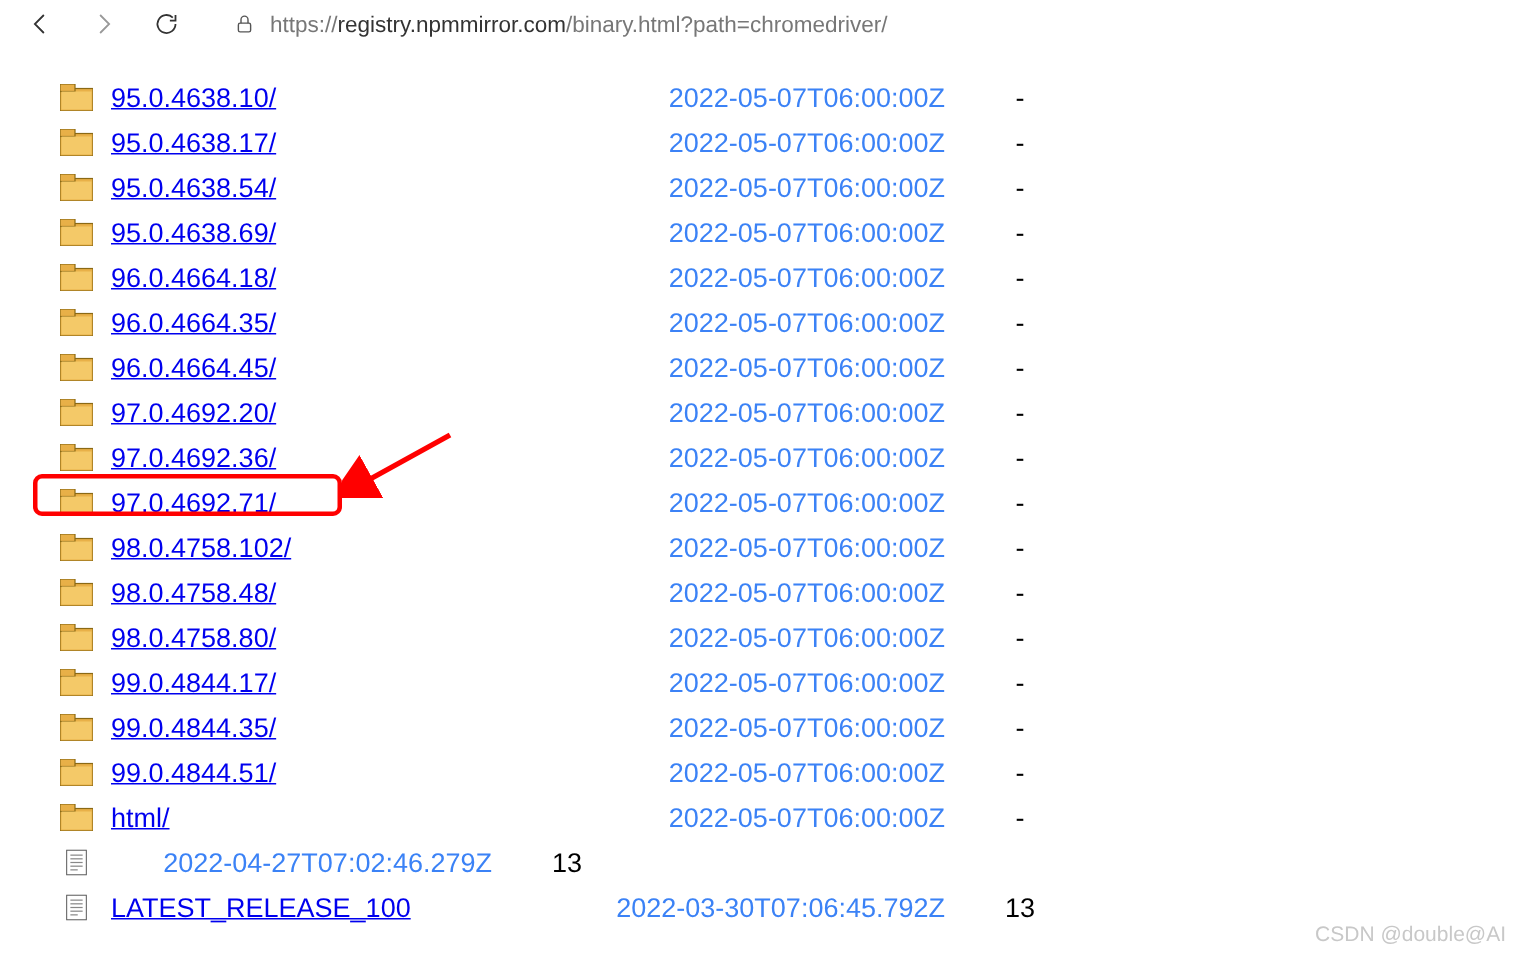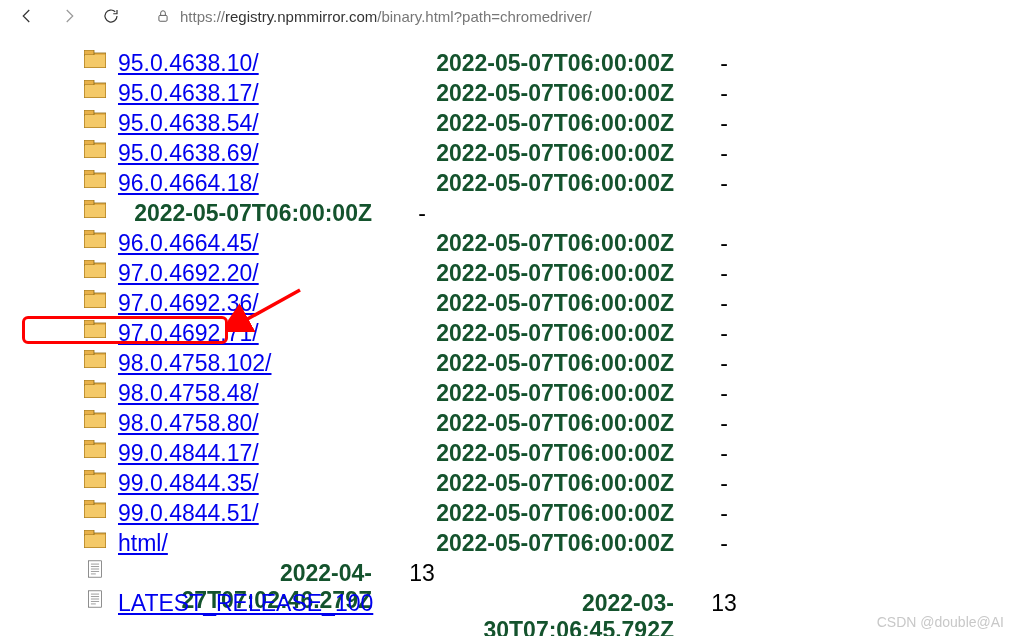--- a/index.html
+++ b/index.html
@@ -41,24 +41,24 @@
       font-size: 15px;
       color: #777;
       white-space: nowrap;
     }
     .url-text .host { color: #333; }
     .content {
       padding: 8px 0 0 0;
     }
     .row {
       display: flex;
+      align-items: center;
       height: 30px;
-      font-size: 23px;
+      font-size: 18px;
       position: relative;
-      margin-left: 44px;
     }
     .icon-cell {
       width: 68px;
       display: flex;
       justify-content: flex-end;
       padding-right: 6px;
     }
     .folder-icon, .file-icon {
       width: 22px;
       height: 18px;
@@ -69,22 +69,21 @@
       padding-left: 6px;
     }
     .name-link {
       color: #0000EE;
       text-decoration: underline;
       cursor: pointer;
     }
     .date-cell {
       width: 260px;
       text-align: right;
-      color: #14532d;
-      font-weight: bold;
+      color: #3b82f6;
     }
     .size-cell {
       width: 100px;
       text-align: center;
       color: #000;
     }
     .highlight-box {
       position: absolute;
       border: 3px solid #ff0000;
       border-radius: 6px;
@@ -193,20 +192,21 @@
       <div class="size-cell">-</div>
     </div>
     <div class="row">
       <div class="icon-cell">
         <svg class="folder-icon" viewBox="0 0 22 18">
           <rect x="0" y="3" width="22" height="15" fill="#e8b048" stroke="#8b6914" stroke-width="0.8"></rect>
           <rect x="0" y="0" width="10" height="5" fill="#e8b048" stroke="#8b6914" stroke-width="0.8"></rect>
           <rect x="1" y="5" width="20" height="12" fill="#f4c968"></rect>
         </svg>
       </div>
+      <div class="name-cell"><a class="name-link">96.0.4664.35/</a></div>
       <div class="date-cell">2022-05-07T06:00:00Z</div>
       <div class="size-cell">-</div>
     </div>
     <div class="row">
       <div class="icon-cell">
         <svg class="folder-icon" viewBox="0 0 22 18">
           <rect x="0" y="3" width="22" height="15" fill="#e8b048" stroke="#8b6914" stroke-width="0.8"></rect>
           <rect x="0" y="0" width="10" height="5" fill="#e8b048" stroke="#8b6914" stroke-width="0.8"></rect>
           <rect x="1" y="5" width="20" height="12" fill="#f4c968"></rect>
         </svg>

